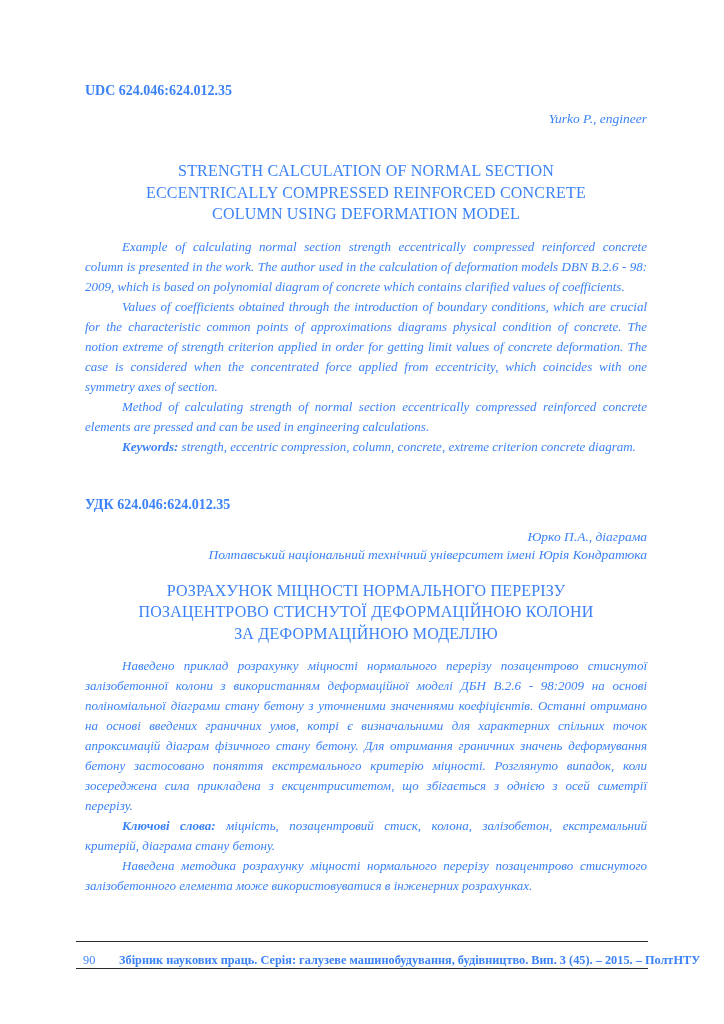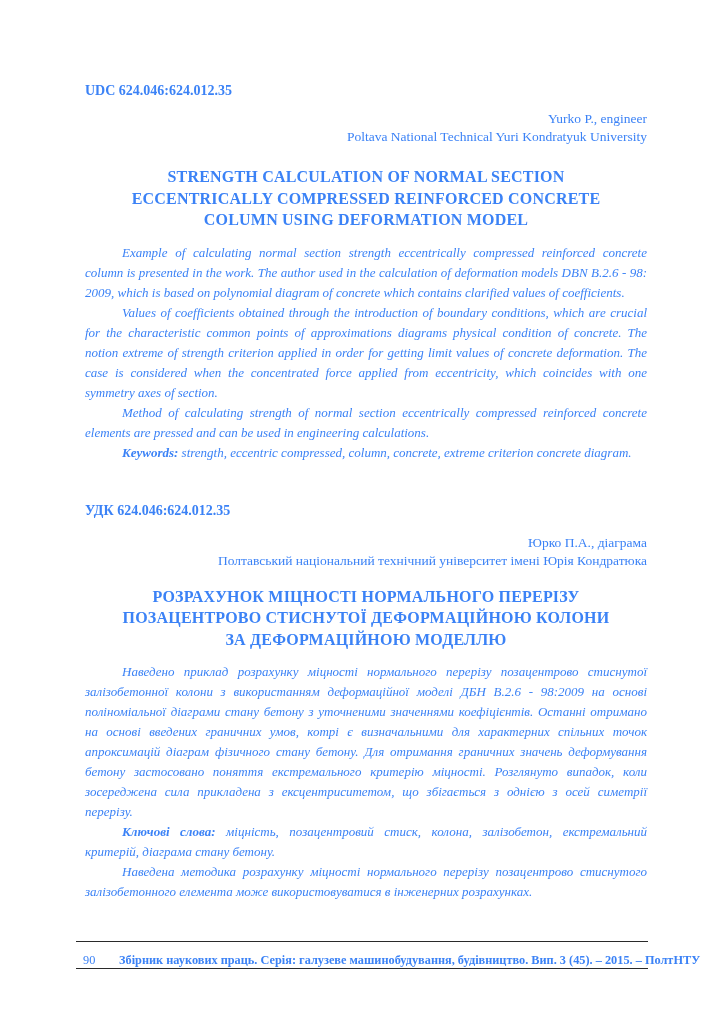--- a/index.html
+++ b/index.html
@@ -19,31 +19,32 @@
     overflow: hidden;
   }
   .udc {
     font-weight: bold;
     font-size: 14px;
     line-height: 17px;
     margin: 0;
   }
   .byline {
     text-align: right;
+    font-style: italic;
     font-size: 13.5px;
     line-height: 18px;
     margin-top: 11px;
   }
   .byline div { margin: 0; }
   .article-title {
     text-align: center;
-    font-weight: bold;
+    font-weight: normal;
     font-size: 16px;
     line-height: 21.5px;
-    margin: 20px 0 0 0;
+    margin: 32px 0 0 0;
     letter-spacing: 0.2px;
   }
   .abstract {
     margin-top: 12px;
     font-style: italic;
     font-size: 13px;
     line-height: 20px;
     text-align: justify;
   }
   .abstract p {
@@ -82,30 +83,29 @@
 </head>
 <body>
 
 <div class="page">
 
   <section>
     <p class="udc">UDC 624.046:624.012.35</p>
 
     <div class="byline">
       <div>Yurko P., engineer</div>
-      <div>Poltava National Technical Yuri Kondratyuk University</div>
     </div>
 
     <h1 class="article-title"><span>STRENGTH CALCULATION OF NORMAL SECTION</span><br><span>ECCENTRICALLY COMPRESSED REINFORCED CONCRETE</span><br><span>COLUMN USING DEFORMATION MODEL</span></h1>
 
     <div class="abstract">
       <p>Example of calculating normal section strength eccentrically compressed reinforced concrete column is presented in the work. The author used in the calculation of deformation models DBN B.2.6 - 98: 2009, which is based on polynomial diagram of concrete which contains clarified values of coefficients.</p>
       <p>Values of coefficients obtained through the introduction of boundary conditions, which are crucial for the characteristic common points of approximations diagrams physical condition of concrete. The notion extreme of strength criterion applied in order for getting limit values of concrete deformation. The case is considered when the concentrated force applied from eccentricity, which coincides with one symmetry axes of section.</p>
       <p>Method of calculating strength of normal section eccentrically compressed reinforced concrete elements are pressed and can be used in engineering calculations.</p>
-      <p><span class="kw-label">Keywords:</span> <span>strength, eccentric compressed, column, concrete, extreme criterion concrete diagram.</span></p>
+      <p><span class="kw-label">Keywords:</span> <span>strength, eccentric compression, column, concrete, extreme criterion concrete diagram.</span></p>
     </div>
   </section>
 
   <section class="section-uk">
     <p class="udc">УДК 624.046:624.012.35</p>
 
     <div class="byline">
       <div>Юрко П.А., діаграма</div>
       <div>Полтавський національний технічний університет імені Юрія Кондратюка</div>
     </div>

